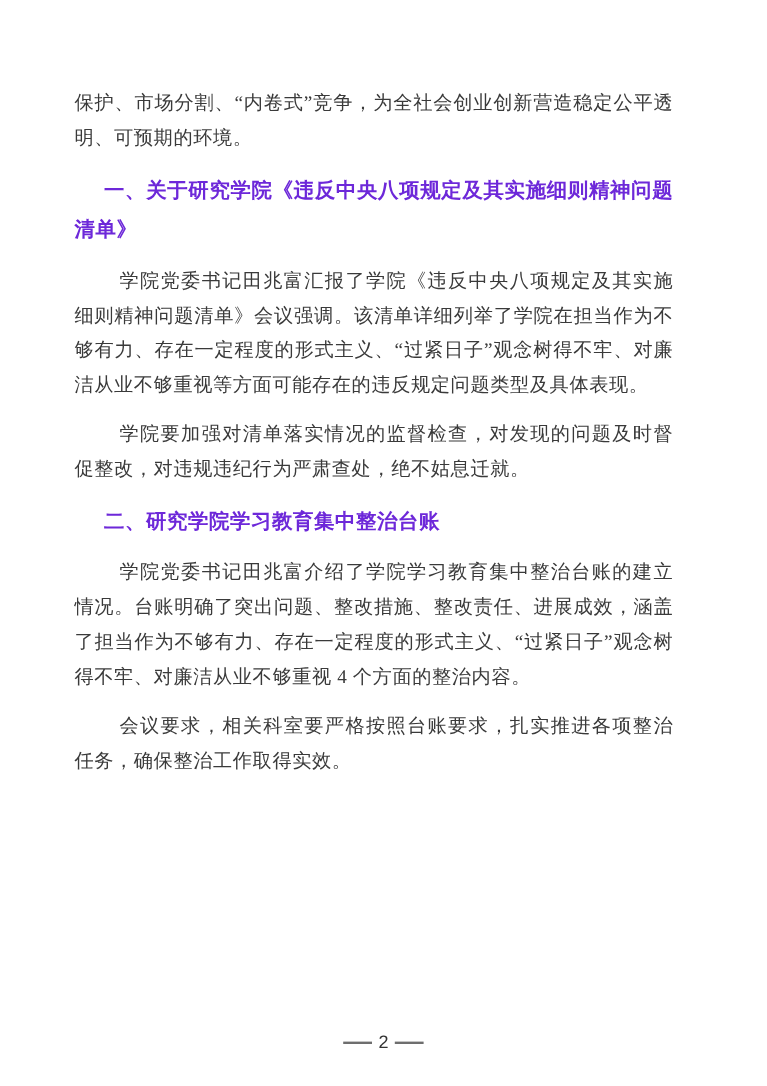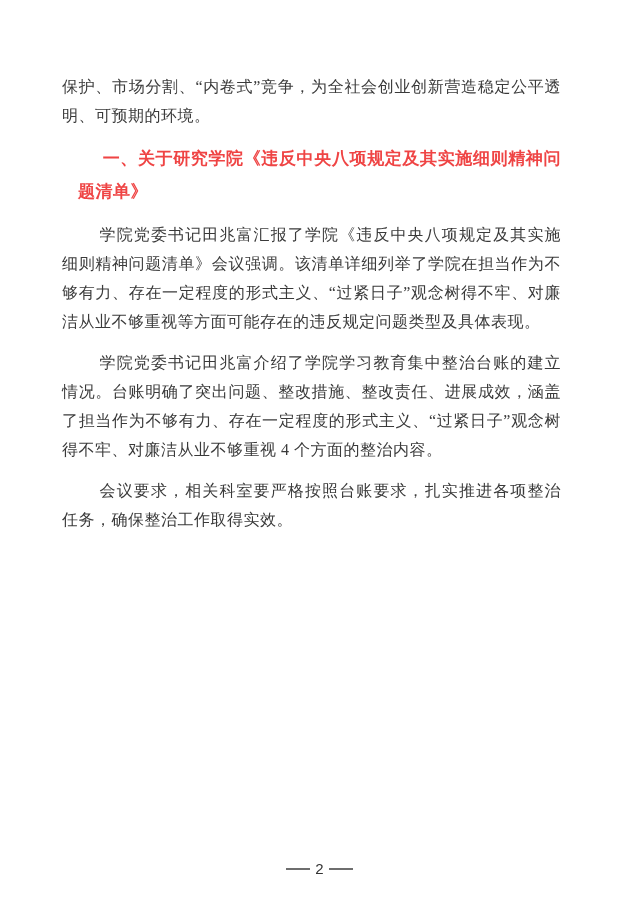--- a/index.html
+++ b/index.html
@@ -38,25 +38,25 @@
     text-indent: 2.35em;
   }
   p.continues {
     text-indent: 0;
   }
   .section-heading {
     font-family: "Liberation Sans", sans-serif;
     font-weight: bold;
     font-size: 17px;
     line-height: 33px;
-    color: #ef4444;
+    color: #6d28d9;
     letter-spacing: 0.5px;
     text-align: justify;
     text-justify: inter-character;
-    margin: 3px 0 12px 16px;
+    margin: 3px 0 12px 0;
     text-indent: 1.45em;
   }
   .footer {
     position: absolute;
     left: 0;
     top: 860px;
     width: 639px;
     display: flex;
     align-items: center;
     justify-content: center;
@@ -81,21 +81,23 @@
 <div class="page">
   <div class="content">
 
     <p class="body-p continues">保护、市场分割、“内卷式”竞争，为全社会创业创新营造稳定公平透明、可预期的环境。</p>
 
     <div class="section-heading">一、关于研究学院《违反中央八项规定及其实施细则精神问题清单》</div>
 
     <p class="body-p">学院党委书记田兆富汇报了学院《违反中央八项规定及其实施细则精神问题清单》会议强调。该清单详细列举了学院在担当作为不够有力、存在一定程度的形式主义、“过紧日子”观念树得不牢、对廉洁从业不够重视等方面可能存在的违反规定问题类型及具体表现。</p>
 
 
+    <p class="body-p">学院要加强对清单落实情况的监督检查，对发现的问题及时督促整改，对违规违纪行为严肃查处，绝不姑息迁就。</p>
 
+    <div class="section-heading">二、研究学院学习教育集中整治台账</div>
 
     <p class="body-p">学院党委书记田兆富介绍了学院学习教育集中整治台账的建立情况。台账明确了突出问题、整改措施、整改责任、进展成效，涵盖了担当作为不够有力、存在一定程度的形式主义、“过紧日子”观念树得不牢、对廉洁从业不够重视 4 个方面的整治内容。</p>
 
     <p class="body-p">会议要求，相关科室要严格按照台账要求，扎实推进各项整治任务，确保整治工作取得实效。</p>
 
 
   </div>
 
   <div class="footer">
     <span class="page-dash"></span>

